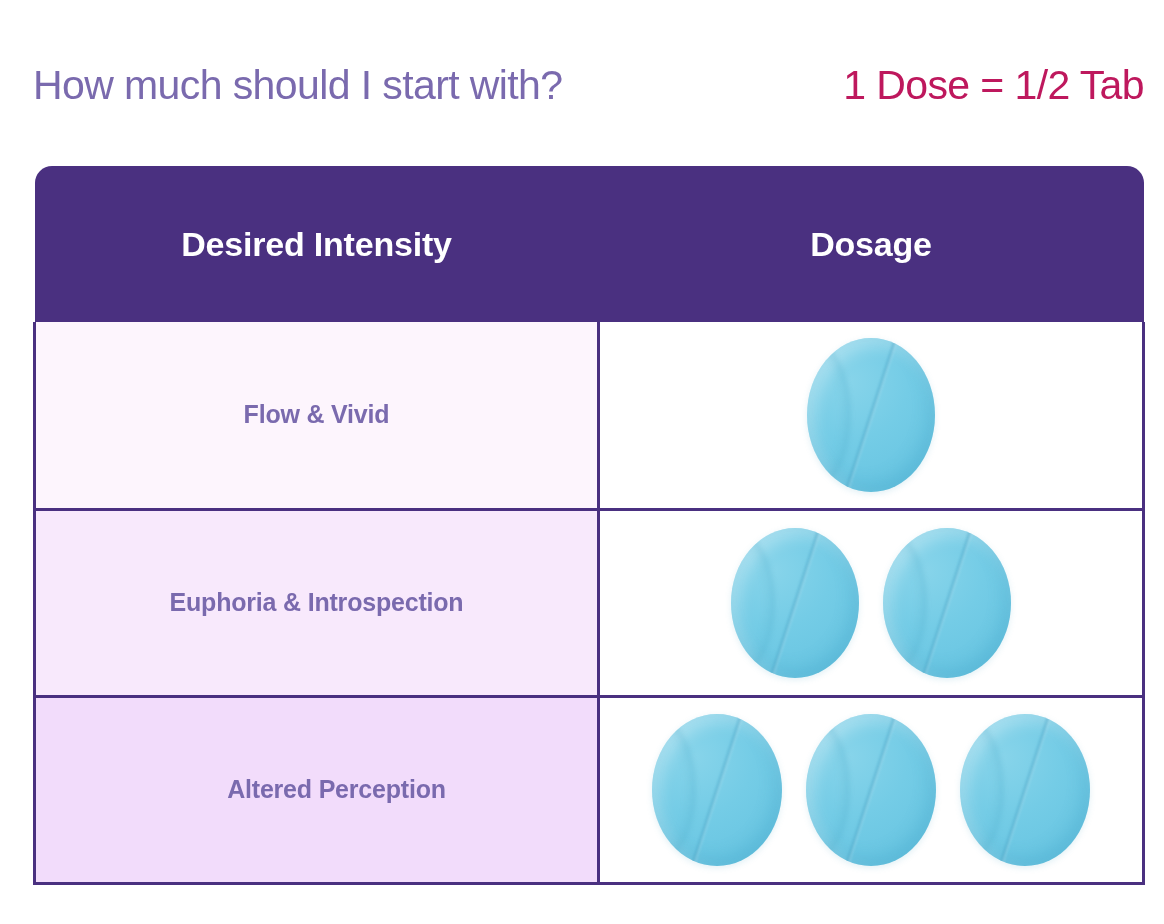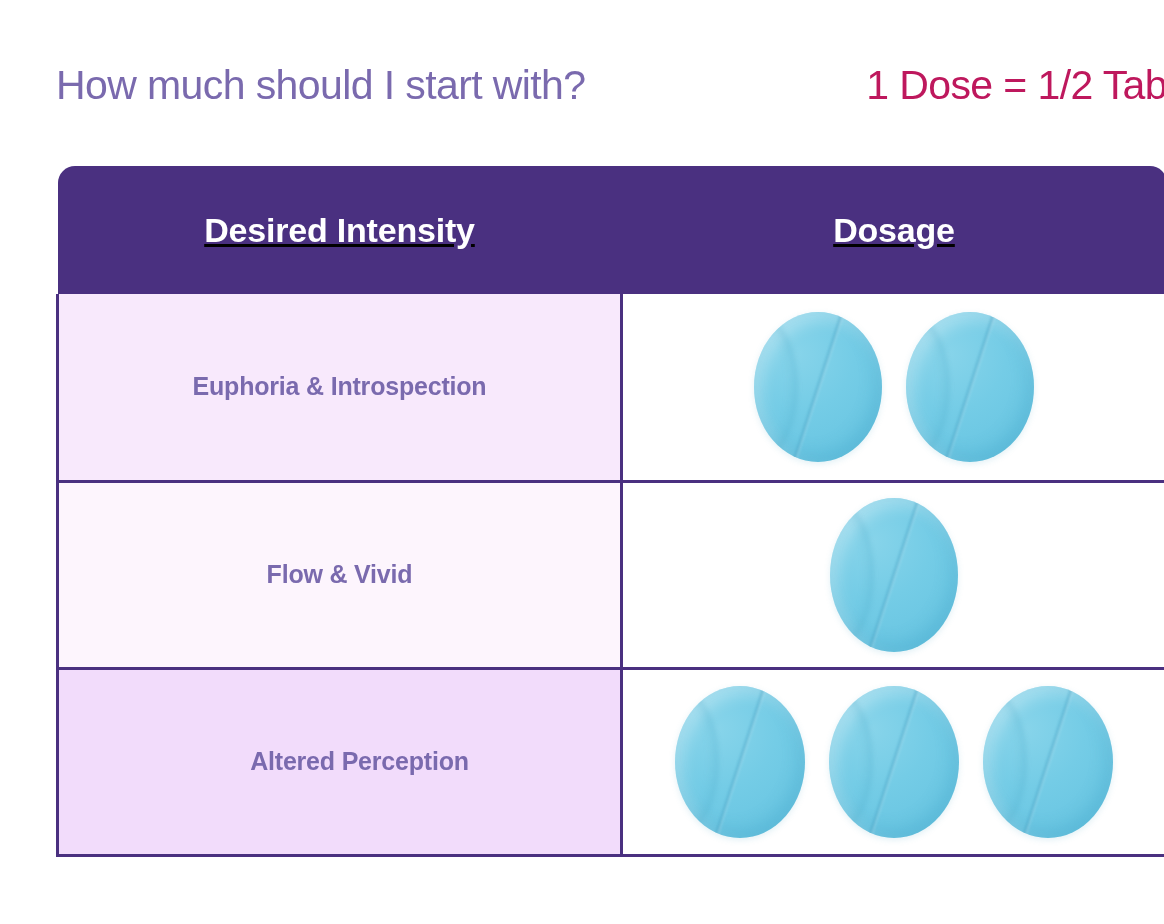--- a/index.html
+++ b/index.html
@@ -12,21 +12,20 @@
     height: 924px;
     background: #ffffff;
     font-family: "Liberation Sans", sans-serif;
     overflow: hidden;
     position: relative;
   }
 
   .page {
     position: absolute;
     inset: 0;
-    margin-left: 23px;
   }
 
   
   .top-bar {
     position: absolute;
     left: 0;
     top: 45px;
     width: 1164px;
     height: 80px;
     display: flex;
@@ -59,22 +58,21 @@
   .dose-table {
     position: absolute;
     left: 33px;
     top: 166px;
     width: 1109px;
     border-collapse: collapse;
     table-layout: fixed;
   }
 
   .thead-row {
-    height: 128px;
-    text-decoration: underline;
+    height: 156px;
   }
   .th {
     background: #4a3080;
     color: #ffffff;
     font-size: 34px;
     font-weight: 700;
     letter-spacing: -0.2px;
     text-align: center;
     padding: 0;
     vertical-align: middle;
@@ -186,39 +184,39 @@
 
   <table class="dose-table">
     <thead>
       <tr class="thead-row">
         <th class="th th-intensity">Desired Intensity</th>
         <th class="th th-dosage">Dosage</th>
       </tr>
     </thead>
     <tbody>
 
+      <tr class="body-row row-1">
+        <td class="cell-intensity">Flow &amp; Vivid</td>
+        <td class="cell-dosage">
+          <div class="pill-strip size-1">
+            <div class="pill"></div>
+          </div>
+        </td>
+      </tr>
+
       <tr class="body-row row-2">
         <td class="cell-intensity">Euphoria &amp; Introspection</td>
         <td class="cell-dosage">
           <div class="pill-strip size-2">
             <div class="pill"></div>
             <div class="pill"></div>
           </div>
         </td>
       </tr>
 
-      <tr class="body-row row-1">
-        <td class="cell-intensity">Flow &amp; Vivid</td>
-        <td class="cell-dosage">
-          <div class="pill-strip size-1">
-            <div class="pill"></div>
-          </div>
-        </td>
-      </tr>
-
       <tr class="body-row row-3">
         <td class="cell-intensity">Altered Perception</td>
         <td class="cell-dosage">
           <div class="pill-strip size-3">
             <div class="pill"></div>
             <div class="pill"></div>
             <div class="pill"></div>
           </div>
         </td>
       </tr>

